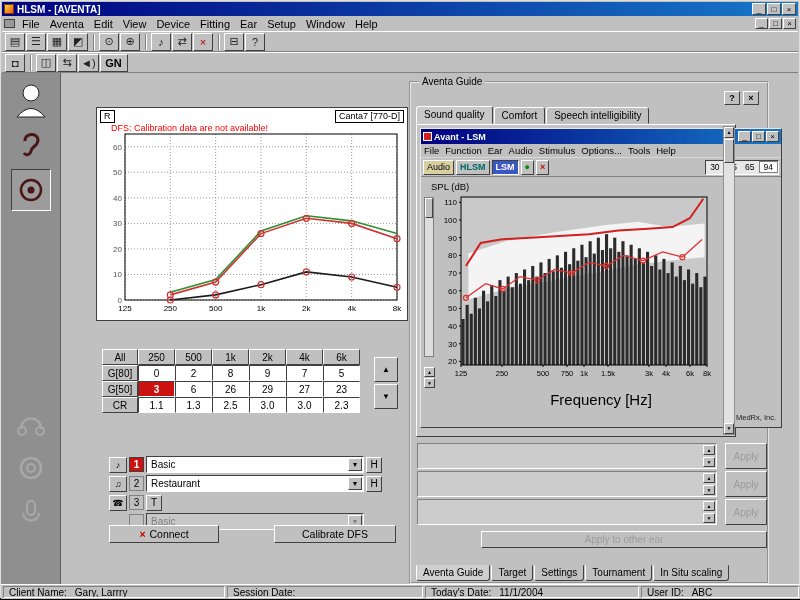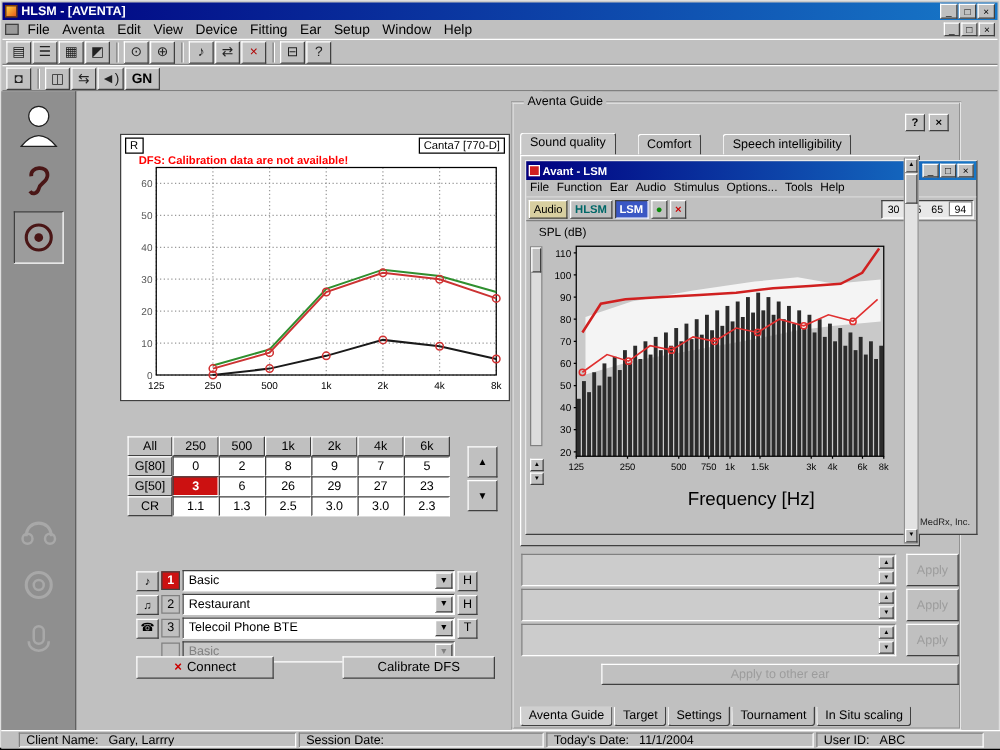--- a/index.html
+++ b/index.html
@@ -25,21 +25,21 @@
 .tb-sep{width:2px;height:16px;border-left:1px solid #808080;border-right:1px solid #fff;margin:0 4px}
 
 .sidebar{position:absolute;left:0;top:72px;width:60px;height:511px;background:#8f8f8f;border-right:1px solid #606060}
 .side-item{position:absolute;left:10px;width:40px;height:42px;display:flex;align-items:center;justify-content:center}
 .side-item.pressed{background:#9c9c9c;border:1px solid;border-color:#404040 #fff #fff #404040}
 
 .mainpane{position:absolute;left:61px;top:72px;width:372px;height:511px;background:#c0c0c0}
 .chart-box{position:absolute;left:34px;top:34px;width:312px;height:214px;background:#fff;border:1px solid #404040}
 .corner{position:absolute;top:2px;font-size:9px;border:1px solid #000;padding:0 3px;background:#fff;line-height:11px}
 .corner.l{left:3px}.corner.r{right:3px}
-.warn{position:absolute;left:14px;top:15px;font-size:9px;font-weight:bold;color:#f00}
+.warn{position:absolute;left:14px;top:15px;font-size:9px;font-weight:normal;color:#f00}
 #gain-svg{position:absolute;left:2px;top:22px}
 
 .gain-table{position:absolute;left:40px;top:276px}
 .gt-row{display:flex}
 .gt-cell{width:37px;height:16px;display:flex;align-items:center;justify-content:center;font-size:10px}
 .gt-cell:first-child{width:36px}
 .gt-head{background:#c0c0c0;border:1px solid;border-color:#fff #404040 #404040 #fff}
 .gt-val{background:#fff;border:1px solid;border-color:#404040 #fff #fff #404040}
 .gt-val.sel{background:#cc1111;color:#fff;font-weight:bold}
 .spinner{position:absolute;left:312px;top:284px;display:flex;flex-direction:column;gap:2px}
@@ -58,21 +58,21 @@
 .push{position:absolute;height:18px;background:#c0c0c0;border:1px solid;border-color:#fff #404040 #404040 #fff;font-size:10.5px}
 #connect-btn{left:47px;top:452px;width:110px}
 #calibrate-btn{left:212px;top:452px;width:122px}
 .connect-icon{color:#c00;font-weight:bold;margin-right:4px}
 
 .guide{position:absolute;left:408px;top:80px;width:360px;height:503px;border:2px groove #e6e6e6;background:#c0c0c0}
 .guide-legend{position:absolute;top:-7px;left:8px;background:#c0c0c0;font-size:10px;padding:0 3px}
 .guide-ctls{position:absolute;top:8px;right:8px;display:flex;gap:3px}
 .guide-ctl{width:16px;height:14px;font-size:9px;line-height:11px;font-weight:bold;border:1px solid;border-color:#fff #404040 #404040 #fff;background:#c0c0c0;padding:0}
 .guide-tabs{position:absolute;left:5px;top:24px;display:flex}
-.tab{height:17px;padding:2px 7px 0;font-size:10px;background:#c0c0c0;border:1px solid;border-color:#fff #404040 rgba(0,0,0,0) #fff;border-radius:3px 3px 0 0;margin-right:17px}
+.tab{height:17px;padding:2px 7px 0;font-size:10px;background:#c0c0c0;border:1px solid;border-color:#fff #404040 rgba(0,0,0,0) #fff;border-radius:3px 3px 0 0;margin-right:1px}
 .tab.active{height:18px;margin-top:-1px;position:relative;z-index:2;background:#c8c8c8}
 .tab-panel{position:absolute;left:5px;top:41px;width:320px;height:313px;background:#c4c4c4;border:1px solid;border-color:#fff #404040 #404040 #fff}
 
 .lsm{position:absolute;left:3px;top:3px;width:362px;height:300px;background:#c0c0c0;border:1px solid;border-color:#e8e8e8 #404040 #404040 #e8e8e8}
 .lsm-title{height:15px;background:linear-gradient(90deg,#000080,#1778c8);display:flex;align-items:center;gap:2px;padding:0 2px;color:#fff;font-size:9px;font-weight:bold}
 .lsm-icon{width:9px;height:9px;background:#d02020;border:1px solid #fff}
 .lsm-menu{height:14px;display:flex;align-items:center;font-size:9.5px;border-bottom:1px solid #d8d8d8}
 .lsm-menu-item{padding:0 3px}
 .lsm-toolbar{height:19px;display:flex;align-items:center;gap:2px;padding:0 2px;border-bottom:1px solid #808080}
 .lsm-tb-btn{height:15px;font-size:9px;padding:0 3px;border:1px solid;border-color:#fff #404040 #404040 #fff;background:#c0c0c0}
@@ -99,21 +99,21 @@
 
 .slider-row{position:absolute;left:6px;width:300px;height:26px;background:#cccccc;border:1px solid;border-color:#808080 #fff #fff #808080}
 .mini-scroll{position:absolute;right:1px;top:1px;width:12px;height:22px;display:flex;flex-direction:column;justify-content:space-between}
 .mini-arrow{width:12px;height:10px;font-size:5px;line-height:8px;padding:0;border:1px solid;border-color:#fff #404040 #404040 #fff;background:#c0c0c0}
 .apply-btn{position:absolute;left:314px;width:42px;height:26px;font-size:10px;color:#9c9c9c;border:1px solid;border-color:#fff #404040 #404040 #fff;background:#c0c0c0}
 .apply-other{position:absolute;left:70px;top:448px;width:286px;height:17px;font-size:10px;color:#9c9c9c;border:1px solid;border-color:#fff #404040 #404040 #fff;background:#c0c0c0}
 .guide-btabs{position:absolute;left:5px;top:482px;display:flex}
 .btab{height:16px;padding:1px 6px 0;font-size:10px;background:#c0c0c0;border:1px solid;border-color:rgba(0,0,0,0) #404040 #404040 #fff;border-radius:0 0 3px 3px;margin-right:1px}
 .btab.active{background:#cfcfcf;position:relative;z-index:2}
 
-.statusbar{position:absolute;left:0;top:583px;width:800px;height:15px;background:#c0c0c0;display:flex;gap:2px;padding:1px 14px;border-top:1px solid #fff}
+.statusbar{position:absolute;left:0;top:583px;width:800px;height:15px;background:#c0c0c0;display:flex;gap:2px;padding:1px 2px;border-top:1px solid #fff}
 .status-panel{display:flex;align-items:center;font-size:10px;padding:0 5px;border:1px solid;border-color:#808080 #fff #fff #808080;gap:8px;white-space:nowrap;overflow:hidden}
 .w0{width:222px}.w1{width:196px}.w2{width:214px}.w3{flex:1}
 </style>
 </head>
 <body>
 
 <div class="screen">
 
   <div class="titlebar">
     <span class="title-icon"></span>
@@ -321,24 +321,20 @@
           <span class="prog-num">2</span>
           <div class="combo">
             <span class="combo-text">Restaurant</span>
             <span class="combo-arrow">▼</span>
           </div>
           <button class="prog-h">H</button>
         </div>
         <div class="prog-row">
           <button class="prog-icon">☎</button>
           <span class="prog-num">3</span>
-          <div class="combo">
-            <span class="combo-text">Telecoil Phone BTE</span>
-            <span class="combo-arrow">▼</span>
-          </div>
           <button class="prog-h">T</button>
         </div>
         <div class="prog-row">
           <button class="prog-icon" style="visibility: hidden;"></button>
           <span class="prog-num"></span>
           <div class="combo off">
             <span class="combo-text">Basic</span>
             <span class="combo-arrow">▼</span>
           </div>
           <button class="prog-h spacer"></button>

